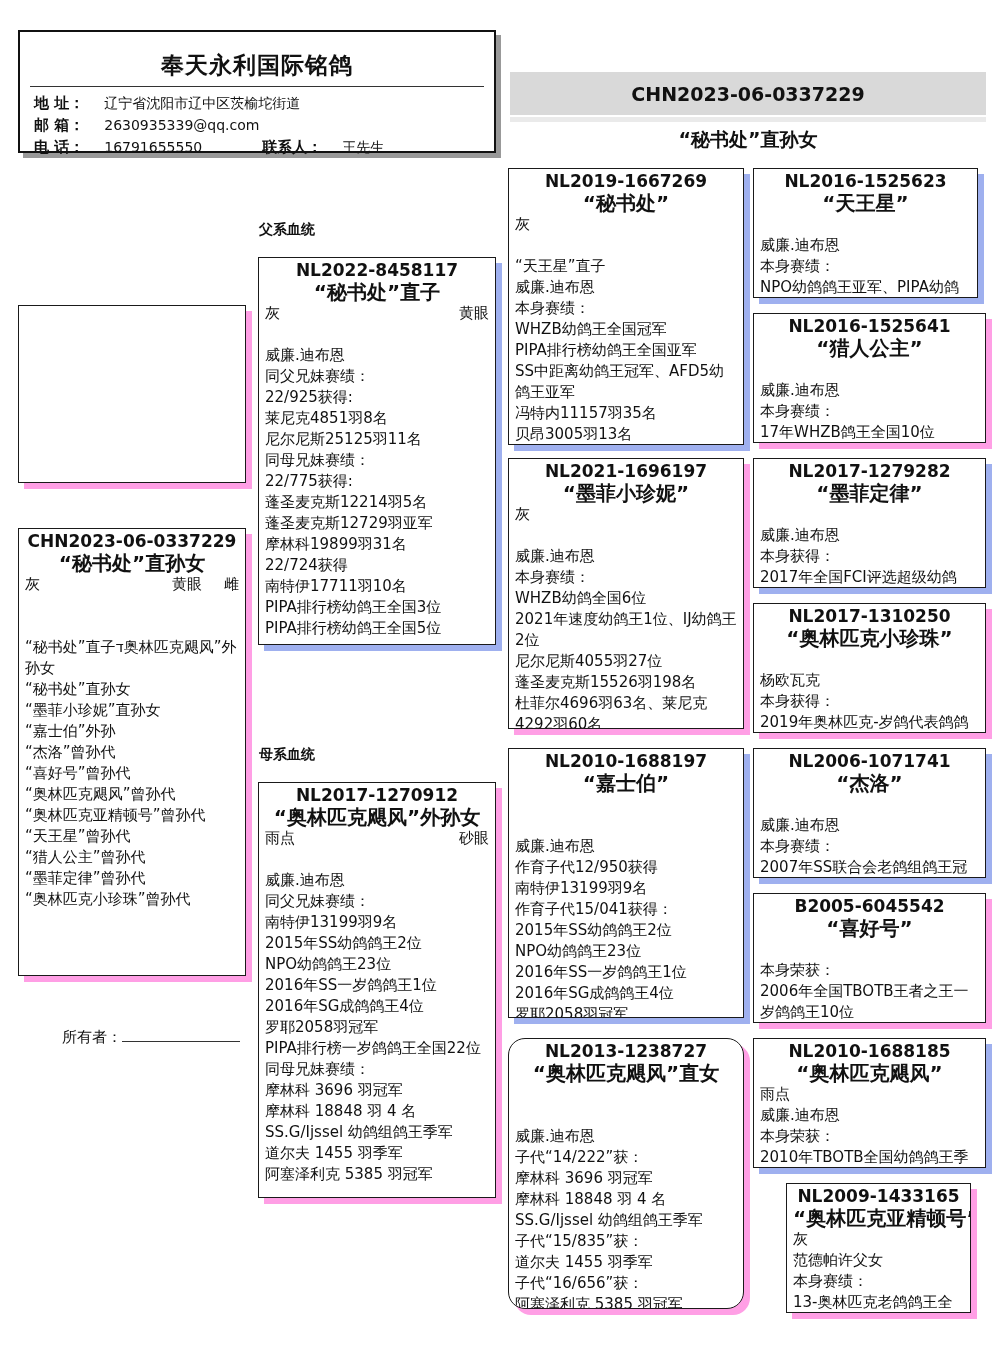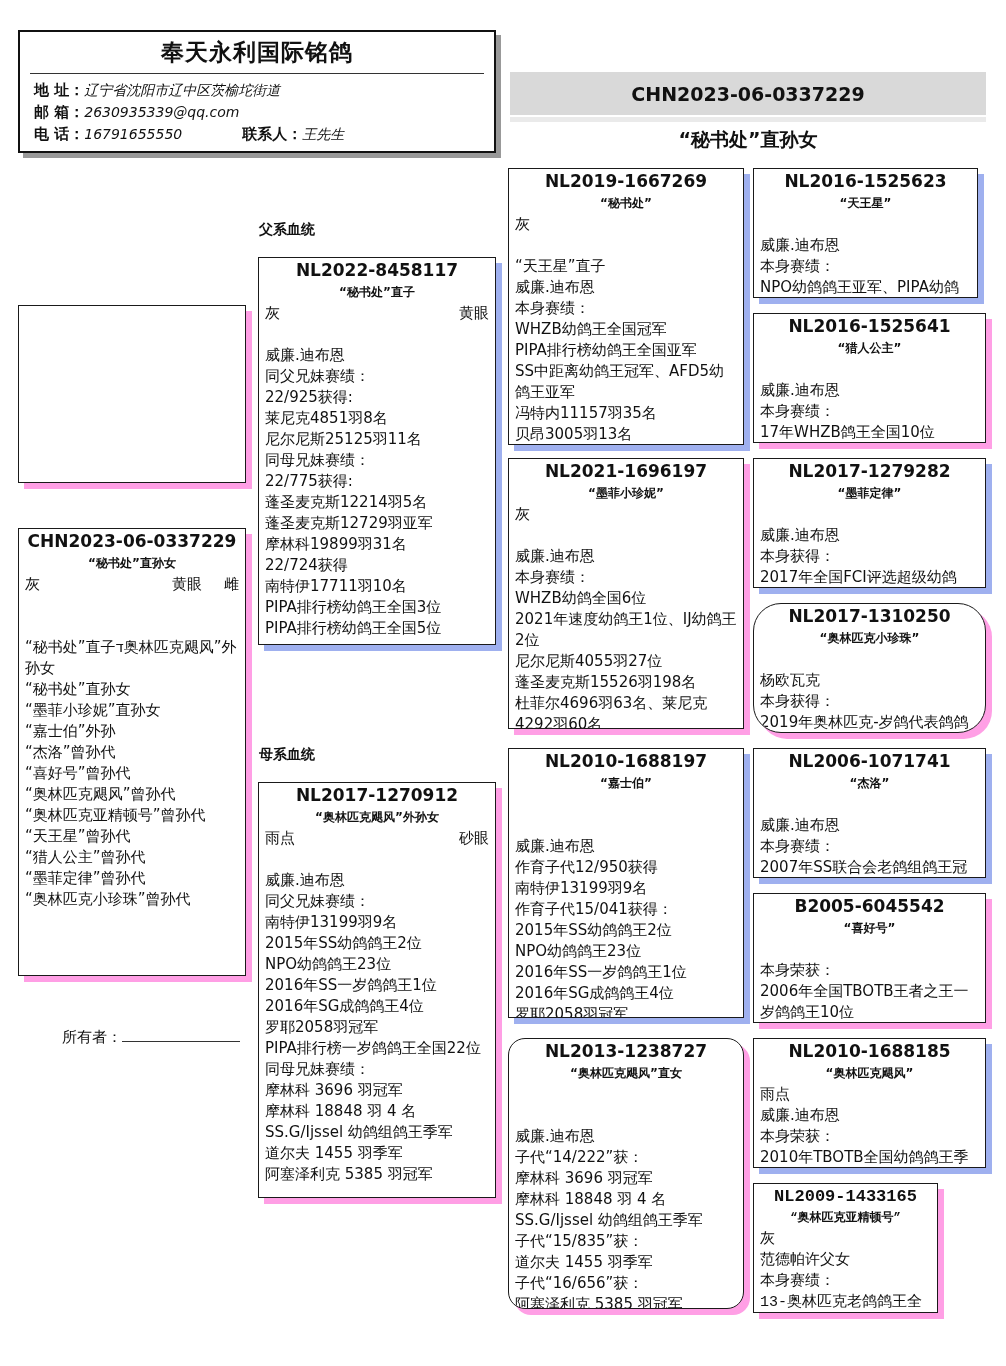--- a/index.html
+++ b/index.html
@@ -3,46 +3,46 @@
 <meta charset="utf-8">
 <style>
   * { margin:0; padding:0; box-sizing:border-box; }
   html,body { background:#fff; }
   body { font-family:"DejaVu Sans","Liberation Sans",sans-serif; color:#111; }
   .page { position:relative; width:1006px; height:1366px; background:#fff; overflow:hidden; }
 
   
   .header-box { position:absolute; left:18px; top:30px; width:478px; height:123px;
                 background:#fff; border:2px solid #111; box-shadow:5px 5px 0 var(--gray-shadow); }
-  .loft-title { text-align:center; font-size:23px; font-weight:bold; letter-spacing:1px; padding-top:5px; }
+  .loft-title { text-align:center; font-size:23px; font-weight:bold; letter-spacing:1px; padding-top:18px; }
   .hdiv { border-top:1px solid #333; margin:5px 10px 4px; }
   .hinfo { padding:1px 14px; font-size:14px; }
   .hrow { line-height:22px; white-space:nowrap; }
   .hlabel { font-weight:bold; font-size:15px; }
-  .hval { margin-left:0;font-style:italic; }
+  .hval { margin-left:20px; }
   .hlabel.contact { margin-left:60px; }
 
   
   .graybar { position:absolute; left:510px; top:72px; width:476px; height:43px;
              background:var(--gray-bar); display:flex; align-items:center; justify-content:center;
              font-size:19px; font-weight:bold; }
   .graybar-strip { position:absolute; left:510px; top:117px; width:476px; height:5px; background:#eaeaea; }
   .main-subtitle { position:absolute; left:510px; top:127px; width:476px; text-align:center;
                    font-size:19px; font-weight:bold; }
 
   
   .branch-label { position:absolute; font-size:14px; font-weight:bold; }
 
   
   .pbox { position:absolute; background:#fff; border:1px solid #1a1a1a; padding:1px 6px 2px;
           overflow:hidden; font-size:15px; }
   .pbox.blue { box-shadow:6px 6px 0 var(--blue); }
   .pbox.pink { box-shadow:6px 6px 0 var(--pink); }
   .ring  { font-weight:bold; font-size:17px; text-align:center; line-height:23px; white-space:nowrap; }
-  .bname { font-weight:bold; font-size:12px; text-align:center; line-height:21px; white-space:nowrap; }
+  .bname { font-weight:bold; font-size:20px; text-align:center; line-height:21px; white-space:nowrap; }
   .traits { display:flex; justify-content:space-between; line-height:21px; }
   .traits .tr span { margin-left:22px; }
   .line { line-height:21px; min-height:21px; }
 
   
   .owner { position:absolute; left:62px; top:1028px; font-size:15px; }
   .owner .blank { display:inline-block; width:118px; border-bottom:1.5px solid #333; height:14px; }
 </style>
 </head>
 <body>
@@ -251,21 +251,21 @@
     <div class="ring">NL2017-1279282</div>
     <div class="bname">“墨菲定律”</div>
     <div class="lines">
         <div class="line">&nbsp;</div>
         <div class="line">威廉.迪布恩</div>
         <div class="line">本身获得：</div>
         <div class="line">2017年全国FCI评选超级幼鸽</div>
       </div>
   </div>
 
-  <div class="pbox pink" style="left:753px;top:603px;width:233px;height:130px;border-radius:28px;">
+  <div class="pbox pink" style="left:753px;top:603px;width:233px;height:130px;">
     <div class="ring">NL2017-1310250</div>
     <div class="bname">“奥林匹克小珍珠”</div>
     <div class="lines">
         <div class="line">&nbsp;</div>
         <div class="line">杨欧瓦克</div>
         <div class="line">本身获得：</div>
         <div class="line">2019年奥林匹克-岁鸽代表鸽鸽</div>
       </div>
   </div>
 
@@ -294,21 +294,21 @@
     <div class="ring">NL2010-1688185</div>
     <div class="bname">“奥林匹克飓风”</div>
     <div class="lines">
         <div class="line">雨点</div>
         <div class="line">威廉.迪布恩</div>
         <div class="line">本身荣获：</div>
         <div class="line">2010年TBOTB全国幼鸽鸽王季</div>
       </div>
   </div>
 
-  <div class="pbox pink" style="left:753px;top:1183px;width:185px;height:130px;font-family:Liberation Mono, monospace;">
+  <div class="pbox pink" style="left:786px;top:1183px;width:185px;height:130px;">
     <div class="ring">NL2009-1433165</div>
     <div class="bname">“奥林匹克亚精顿号”</div>
     <div class="lines">
         <div class="line">灰</div>
         <div class="line">范德帕许父女</div>
         <div class="line">本身赛绩：</div>
         <div class="line">13-奥林匹克老鸽鸽王全国亚军</div>
       </div>
   </div>
 

